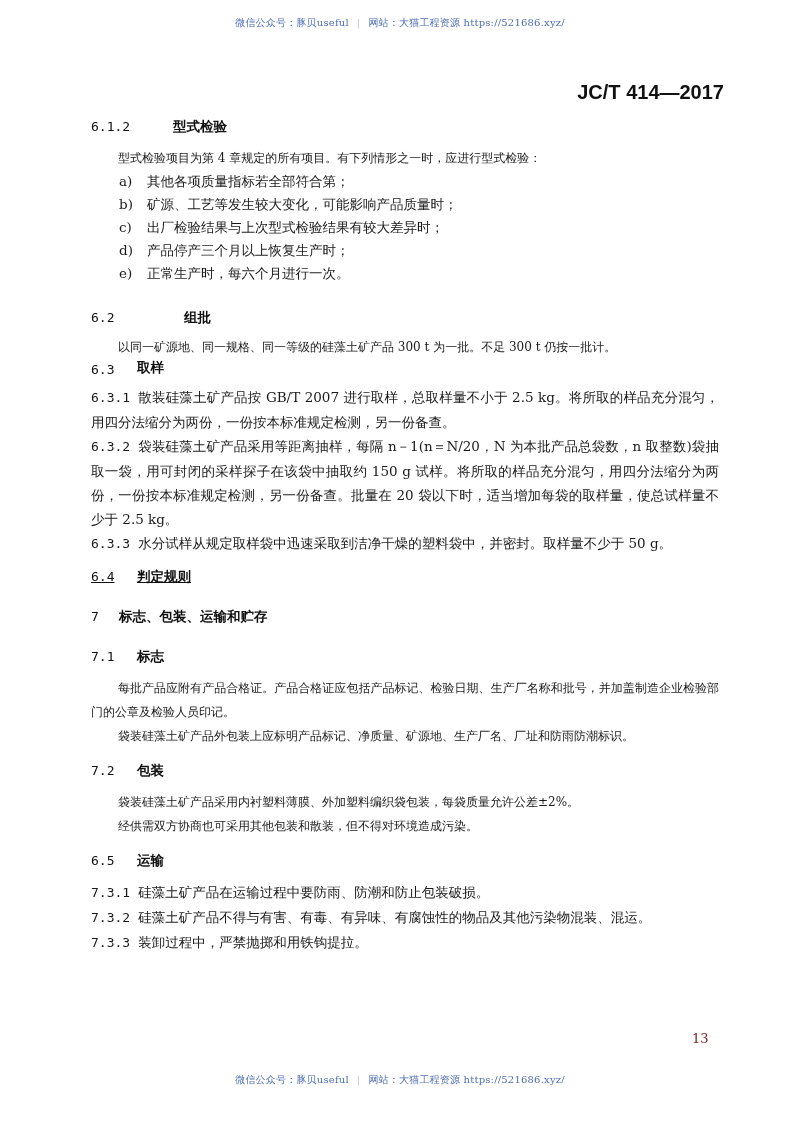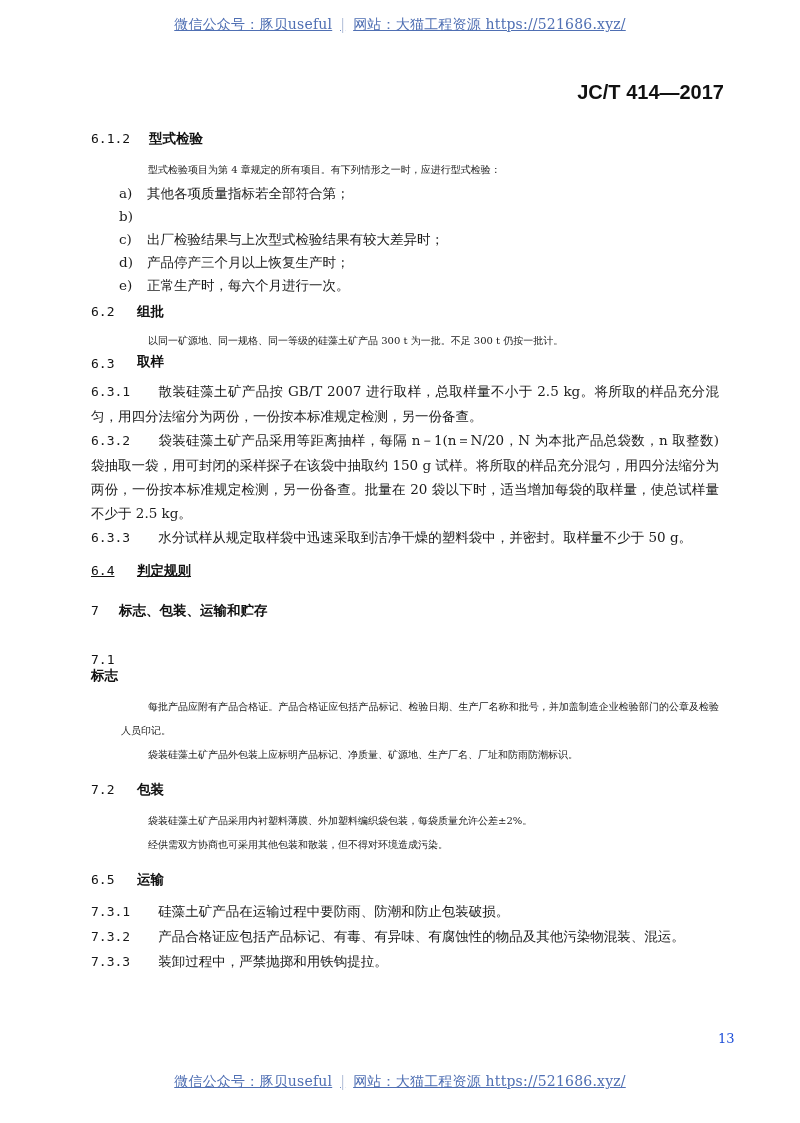--- a/index.html
+++ b/index.html
@@ -1,79 +1,80 @@
 <!DOCTYPE html>
 <html><head>
 <meta charset="utf-8">
 <style>
   html, body { margin: 0; padding: 0; background: #ffffff; }
   body { width: 800px; height: 1123px; position: relative; overflow: hidden;
          font-family: "DejaVu Serif", "Liberation Serif", serif; color: #1a1a1a; }
   .watermark { position: absolute; left: 0; width: 800px; text-align: center;
-               font-size: 14px; color: #4f6fb3; letter-spacing: 0.2px;
-               font-family: "DejaVu Serif", "Liberation Serif", serif; text-decoration: underline; }
+               font-size: 10px; color: #4f6fb3; letter-spacing: 0.2px;
+               font-family: "DejaVu Serif", "Liberation Serif", serif; }
   .watermark .sep { color: #b9c4dc; margin: 0 8px; }
   .wm-top { top: 16px; }
   .wm-bottom { top: 1073px; }
   .doc-code { position: absolute; right: 76px; top: 81px; font-size: 20px; font-weight: bold;
               font-family: "Liberation Sans", "DejaVu Sans", sans-serif; color: #111; }
   .content { position: absolute; left: 91px; top: 118px; width: 628px; }
   .h { font-family: "DejaVu Sans", "Liberation Sans", sans-serif; font-size: 13.5px; color: #111;
        display: flex; align-items: baseline; }
   .h .num { font-family: "DejaVu Sans Mono", "Liberation Mono", monospace; font-weight: normal;
             font-size: 13px; min-width: 38px; margin-right: 8px; }
   .h .ttl { font-weight: bold; }
   .h.sub .num { min-width: 50px; }
-  .p { font-size: 10px; line-height: 24px; text-indent: 27px; text-align: justify; margin-left: 30px; }
+  .p { font-size: 12px; line-height: 24px; text-indent: 27px; text-align: justify; }
   .li { font-size: 13.5px; line-height: 23px; padding-left: 28px; display: flex; }
   .li .mk { width: 28px; flex: none; }
   .clause { font-size: 13.5px; line-height: 24px; text-align: justify; }
   .clause .cn { font-family: "DejaVu Sans Mono", "Liberation Mono", monospace; font-size: 13px;
-                margin-right: 28px; }
-  .page-no { position: absolute; left: 718px; top: 1031px; font-size: 13px; color: #1d4ed8; }
+                margin-right: 8px; }
+  .page-no { position: absolute; left: 692px; top: 1031px; font-size: 13px; color: #7f1d1d; }
 </style>
 </head>
 <body>
 
 <div class="watermark wm-top">
   <span>微信公众号：豚贝useful</span><span class="sep">|</span><span>网站：大猫工程资源 https://521686.xyz/</span>
 </div>
 
 <div class="doc-code">JC/T 414—2017</div>
 
 <div class="content">
 
-  <div class="h sub" style="margin-top:12px;">
+  <div class="h sub" style="margin-top:0;gap:24px;">
     <span class="num">6.1.2</span>
     <span class="ttl">型式检验</span>
   </div>
   <div class="p" style="margin-top:10px;">型式检验项目为第 4 章规定的所有项目。有下列情形之一时，应进行型式检验：</div>
   <div>
     <div class="li">
         <span class="mk">a)</span>
         <span>其他各项质量指标若全部符合第；</span>
       </div>
     <div class="li">
         <span class="mk">b)</span>
+        <span>矿源、工艺等发生较大变化，可能影响产品质量时；</span>
       </div>
     <div class="li">
         <span class="mk">c)</span>
         <span>出厂检验结果与上次型式检验结果有较大差异时；</span>
       </div>
     <div class="li">
         <span class="mk">d)</span>
         <span>产品停产三个月以上恢复生产时；</span>
       </div>
     <div class="li">
         <span class="mk">e)</span>
         <span>正常生产时，每六个月进行一次。</span>
       </div>
   </div>
 
-  <div class="h" style="margin-top:6px;">
+  <div class="h" style="margin-top:24px;gap:47px;">
     <span class="num">6.2</span>
     <span class="ttl">组批</span>
   </div>
   <div class="p" style="margin-top:8px;">以同一矿源地、同一规格、同一等级的硅藻土矿产品 300 t 为一批。不足 300 t 仍按一批计。</div>
 
   <div class="h" style="margin-top:0;align-items:flex-end;">
     <span class="num">6.3</span>
     <span class="ttl">取样</span>
   </div>
   <div style="margin-top:8px;">
@@ -85,21 +86,21 @@
   <div class="h" style="margin-top:12px;text-decoration:underline;">
     <span class="num">6.4</span>
     <span class="ttl">判定规则</span>
   </div>
 
   <div class="h" style="margin-top:22px;">
     <span class="num" style="min-width:20px;">7</span>
     <span class="ttl">标志、包装、运输和贮存</span>
   </div>
 
-  <div class="h" style="margin-top:32px;flex-direction:column;">
+  <div class="h" style="margin-top:22px;">
     <span class="num">7.1</span>
     <span class="ttl">标志</span>
   </div>
   <div style="margin-top:10px;">
     <div class="p">每批产品应附有产品合格证。产品合格证应包括产品标记、检验日期、生产厂名称和批号，并加盖制造企业检验部门的公章及检验人员印记。</div>
     <div class="p">袋装硅藻土矿产品外包装上应标明产品标记、净质量、矿源地、生产厂名、厂址和防雨防潮标识。</div>
   </div>
 
   <div class="h" style="margin-top:14px;">
     <span class="num">7.2</span>
@@ -109,21 +110,21 @@
     <div class="p">袋装硅藻土矿产品采用内衬塑料薄膜、外加塑料编织袋包装，每袋质量允许公差±2%。</div>
     <div class="p">经供需双方协商也可采用其他包装和散装，但不得对环境造成污染。</div>
   </div>
 
   <div class="h" style="margin-top:14px;">
     <span class="num">6.5</span>
     <span class="ttl">运输</span>
   </div>
   <div style="margin-top:10px;">
     <div class="clause"><span class="cn">7.3.1</span><span>硅藻土矿产品在运输过程中要防雨、防潮和防止包装破损。</span></div>
-    <div class="clause"><span class="cn">7.3.2</span><span>产品合格证应包括产品标记、有毒、有异味、有腐蚀性的物品及其他污染物混装、混运。</span></div>
+    <div class="clause"><span class="cn">7.3.2</span><span>硅藻土矿产品不得与有害、有毒、有异味、有腐蚀性的物品及其他污染物混装、混运。</span></div>
     <div class="clause"><span class="cn">7.3.3</span><span>装卸过程中，严禁抛掷和用铁钩提拉。</span></div>
   </div>
 </div>
 
 <div class="page-no">13</div>
 
 <div class="watermark wm-bottom">
   <span>微信公众号：豚贝useful</span><span class="sep">|</span><span>网站：大猫工程资源 https://521686.xyz/</span>
 </div>
 

